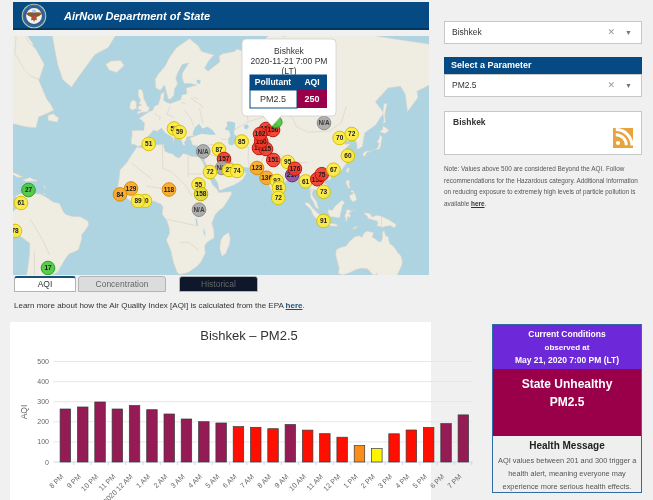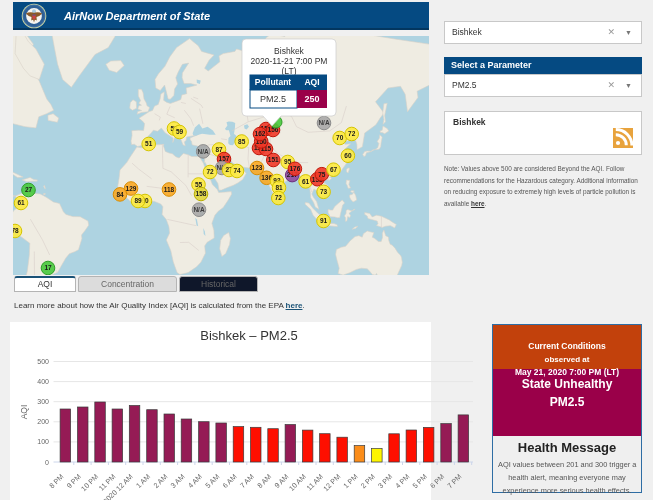--- a/index.html
+++ b/index.html
@@ -13,35 +13,35 @@
 .sdrop { position:absolute; left:444px; width:198px; height:23px; background:#fff; border:1px solid #c8c8c8; font-size:8.5px; color:#333; line-height:21px; padding-left:7px; }
 .sdrop .x { position:absolute; right:26px; top:0; color:#999; font-size:9px; }
 .sdrop .caret { position:absolute; right:9px; top:0px; color:#777; font-size:7px; }
 #rssbox { position:absolute; left:444px; top:111px; width:198px; height:44px; background:#fff; border:1px solid #c8c8c8; }
 #rssbox .city { position:absolute; left:8px; top:5px; font-size:8.5px; font-weight:bold; color:#333; }
 #note { position:absolute; left:444px; top:163px; width:204px; font-size:6.4px; color:#555; line-height:11.5px; }
 #note b { text-decoration:underline; color:#333; }
 
 .tab { position:absolute; top:276px; height:16px; font-size:8.5px; text-align:center; line-height:15px; border:1px solid #b4b4b4; border-radius:3px 3px 0 0; }
 #tab1 { left:14px; width:62px; background:#fff; color:#333; border-top:2px solid #1a5276; line-height:13px; }
-#tab2 { left:78px; width:99px; background:#dcdcdc; color:#666; }
+#tab2 { left:78px; width:88px; background:#dcdcdc; color:#666; }
 #tab3 { left:179px; width:79px; background:#0f172a; color:#666; }
 #learn { position:absolute; left:14px; top:301px; font-size:8px; color:#333; }
 #learn a { color:#1a5276; font-weight:bold; text-decoration:underline; }
 #chartpanel { position:absolute; left:10px; top:322px; width:421px; height:178px; background:#fff; }
 
 #cc { position:absolute; left:492px; top:324px; width:150px; height:169px; border:1px solid #2e6da4; background:#efefef; }
-#cc .hd { background:#c2410c; color:#fff; text-align:center; height:44px; padding-top:15px; }
+#cc .hd { background:#6d28d9; color:#fff; text-align:center; height:44px; padding-top:3px; }
 #cc .hd .l1 { font-size:8.5px; font-weight:bold; line-height:13px; }
 #cc .hd .l2 { font-size:8px; font-weight:bold; line-height:13px; }
 #cc .hd .l3 { font-size:8.5px; font-weight:bold; line-height:13px; }
 #cc .aqi { background:#9a0049; color:#fff; text-align:center; height:67px; padding-top:7px; }
 #cc .aqi div { font-size:12px; font-weight:bold; line-height:17.5px; }
 #cc .hm { padding:4px 5px 0 5px; height:56px; }
-#cc .hm .t { text-align:center; font-size:13px; font-weight:bold; color:#222; margin-bottom:3px; }
+#cc .hm .t { text-align:center; font-size:10px; font-weight:bold; color:#222; margin-bottom:3px; }
 #cc .hm .b { font-size:7.4px; color:#555; line-height:13px; white-space:nowrap;text-align:center; }
 </style>
 </head>
 <body>
 <div id="page">
 
   <div id="mapwrap"><svg width="416" height="239" viewBox="0 0 416 239">
         <rect width="416" height="239" fill="#aed3e1"></rect>
 <path d="M58.4,51.3L49.6,43.5L44.6,28.3L41.2,10.6L36.2,-16.8L33.7,-26.7L67.0,-59.5L97.0,-26.7L102.0,0.5L95.3,11.6L82.0,18.5L66.2,39.9Z" fill="#efece2" stroke="#d8d2c7" stroke-width="0.6"></path>
 <path d="M8.8,-7.8L20.4,8.2L13.8,22.0L26.3,45.2L33.7,62.9L37.9,68.4L40.7,74.2L33.7,77.7L25.8,80.8L22.9,91.9L12.1,90.7L-7.9,85.8L-32.8,78.2L-32.8,-7.8Z" fill="#efece2" stroke="#d8d2c7" stroke-width="0.6"></path>

